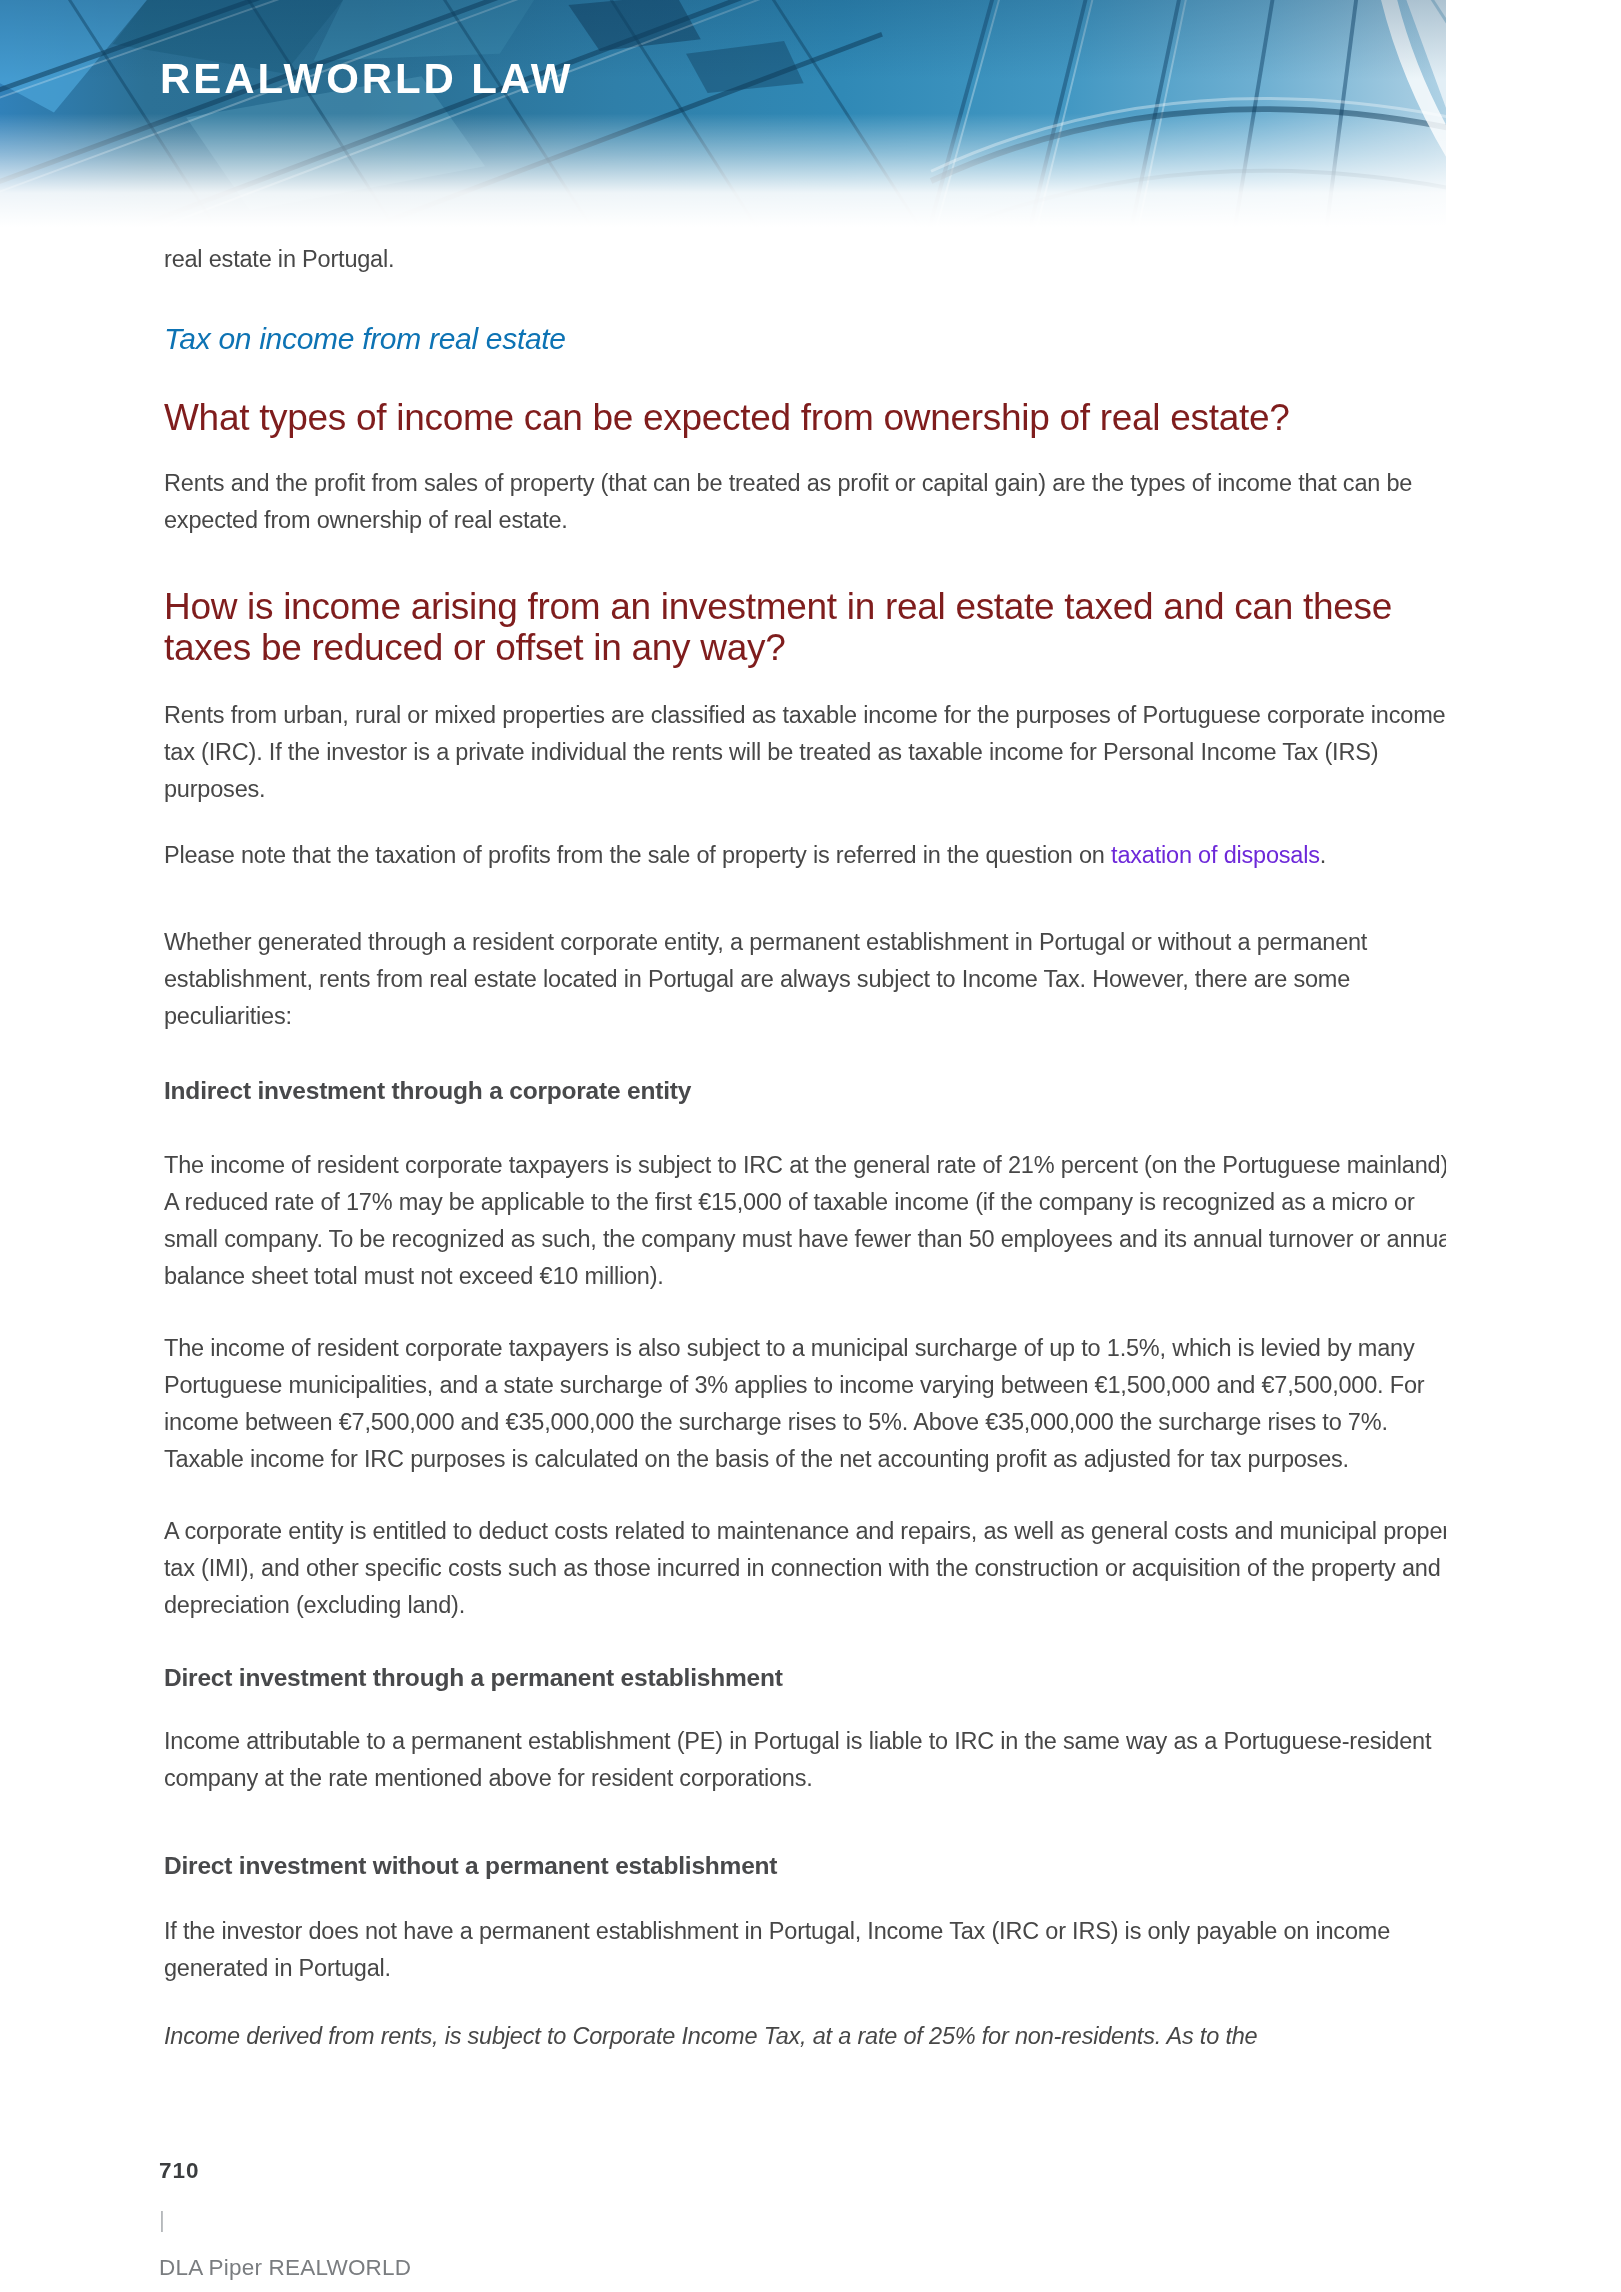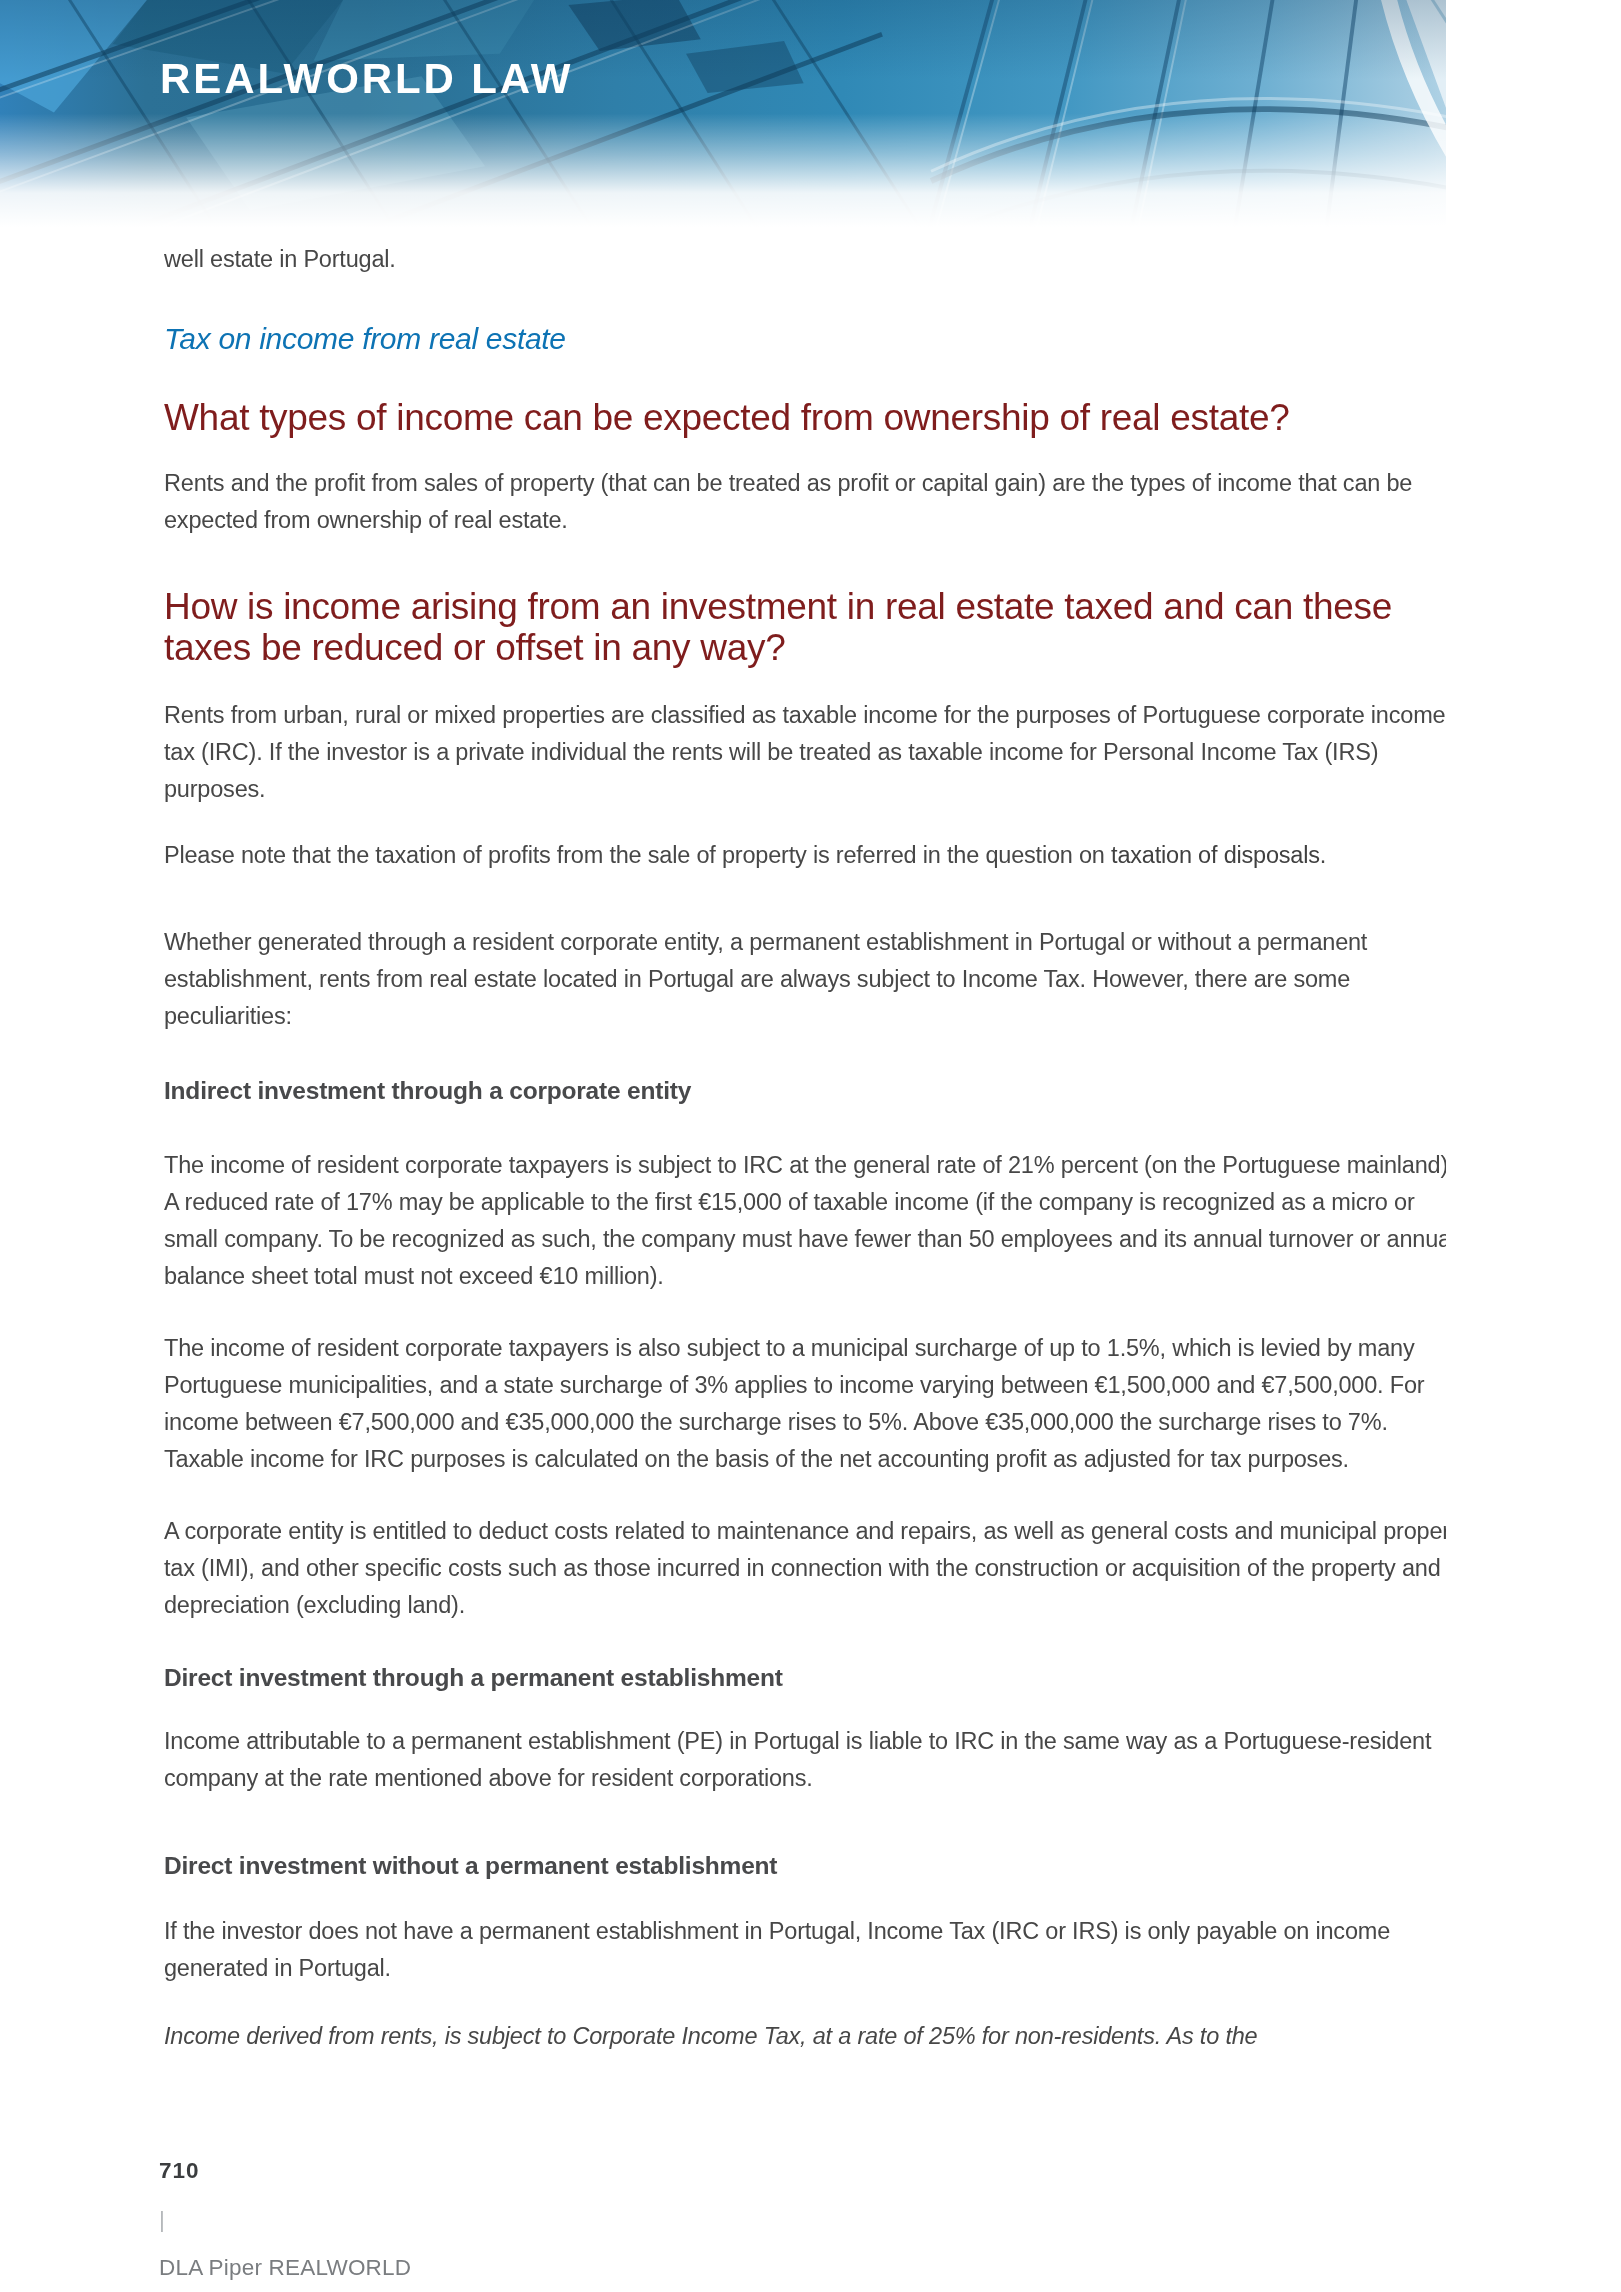--- a/index.html
+++ b/index.html
@@ -72,21 +72,21 @@
     color: #48494b;
   }
   .mt-26 { margin-top: 38px; }
   .mt-28 { margin-top: 27.4px; }
   .mt-30 { margin-top: 29px; }
   .mt-32 { margin-top: 31px; font-style: italic; }
   .mt-34 { margin-top: 50px; }
   .mt-36 { margin-top: 35px; }
   .mt-38 { margin-top: 37px; }
   .link {
-    color: #404040;
+    color: #6d28d9;
     text-decoration: none;
     cursor: pointer;
   }
 
   
   .footer {
     position: absolute;
     left: 159px;
     top: 2156px;
     display: flex;
@@ -188,21 +188,21 @@
         <path d="M 1584 -15 L 1654 85"></path>
       </g>
       <rect width="1654" height="232" fill="url(#topTint)"></rect>
       <rect width="1654" height="232" fill="url(#fade)"></rect>
     </svg>
     <div class="banner-title">REALWORLD LAW</div>
   </div>
 
   <div class="content">
 
-    <p class="para intro">well estate in Portugal.</p>
+    <p class="para intro">real estate in Portugal.</p>
 
     <h2 class="section-title">Tax on income from real estate</h2>
 
     <h3 class="question q1">What types of income can be expected from ownership of real estate?</h3>
 
     <p class="para mt-28">Rents and the profit from sales of property (that can be treated as profit or capital gain) are the types of income that can be expected from ownership of real estate.</p>
 
     <h3 class="question q2">How is income arising from an investment in real estate taxed and can these taxes be reduced or offset in any way?</h3>
 
     <p class="para mt-30">Rents from urban, rural or mixed properties are classified as taxable income for the purposes of Portuguese corporate income tax (IRC). If the investor is a private individual the rents will be treated as taxable income for Personal Income Tax (IRS) purposes.</p>

